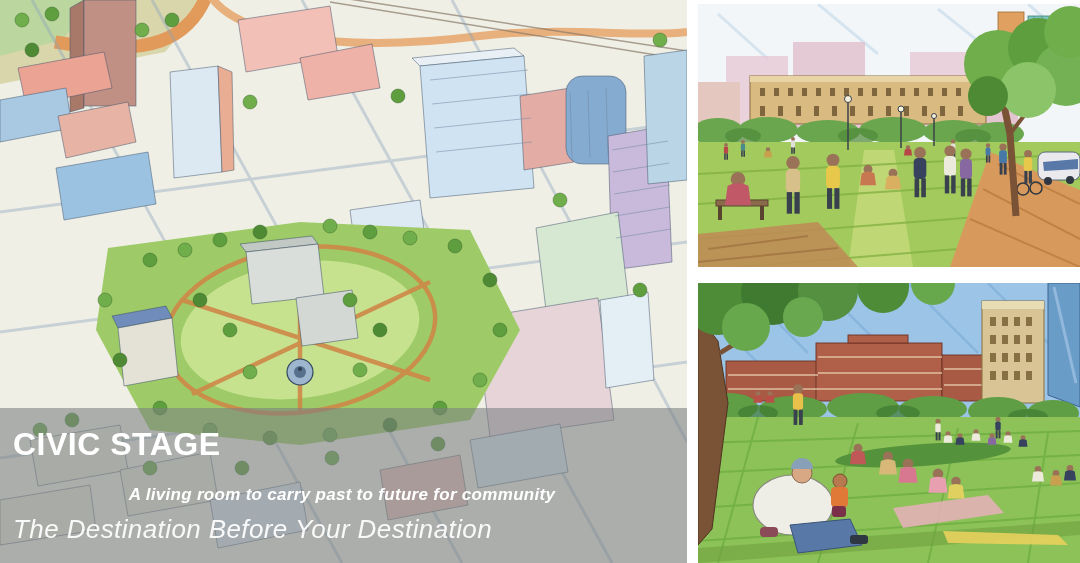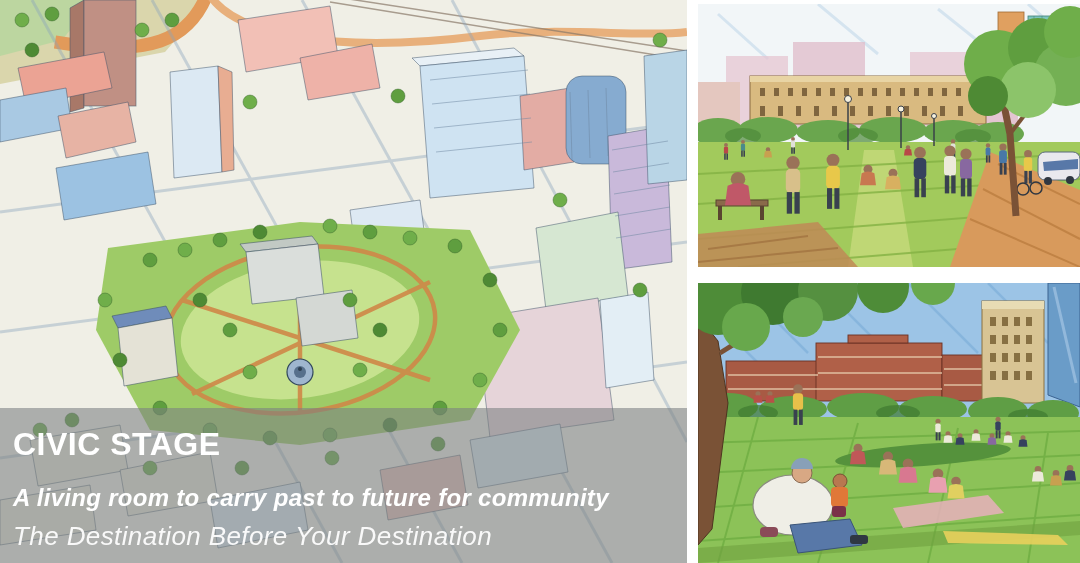--- a/index.html
+++ b/index.html
@@ -22,22 +22,22 @@
     box-sizing:border-box;
     padding:20px 16px 0 13px;
     display:flex;flex-direction:column;
     color:#ffffff;
   }
   .overlay-title{
     font-size:32px;font-weight:700;letter-spacing:.5px;line-height:1.0;
     margin:0 0 0 0;
   }
   .overlay-subtitle{
-    font-size:24px;font-weight:700;font-style:italic;letter-spacing:.3px;
-    margin-top:26px;line-height:1.0;
+    font-size:17px;font-weight:700;font-style:italic;letter-spacing:.3px;
+    margin-top:26px;line-height:1.0;text-align:center;
   }
   .overlay-tagline{
     font-size:26px;font-weight:400;font-style:italic;letter-spacing:.4px;
     margin-top:13px;line-height:1.0;color:rgba(255,255,255,.93);
   }
 </style>
 </head>
 <body>
 
 <div class="board">

